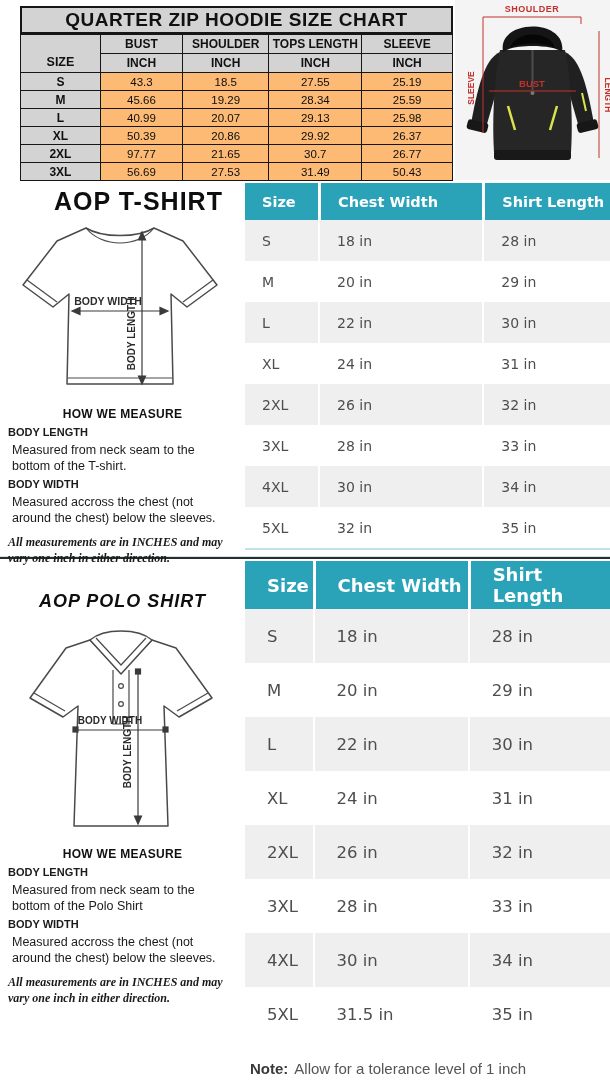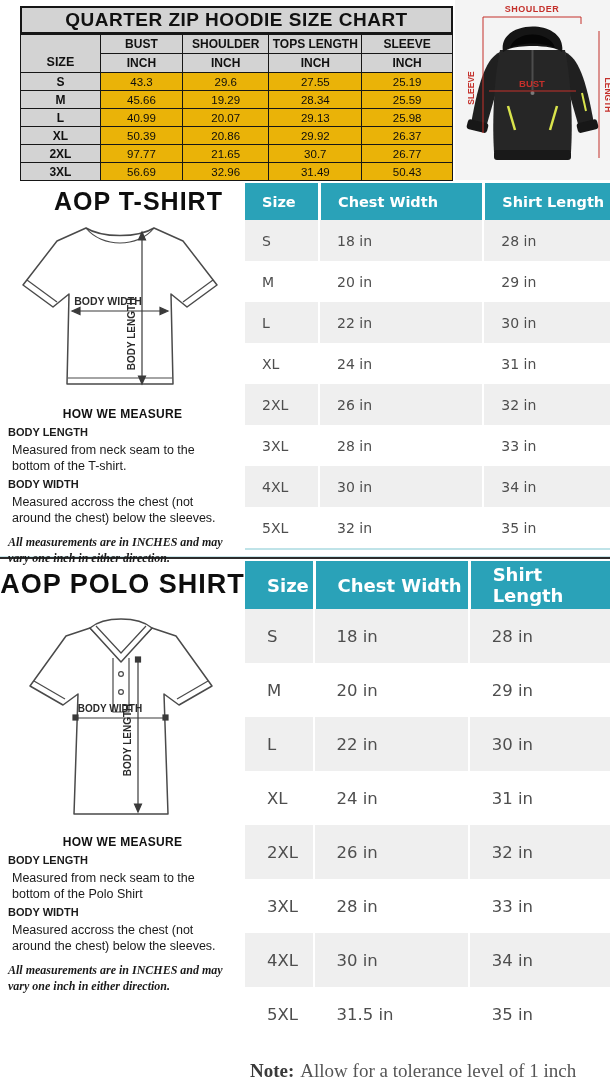--- a/index.html
+++ b/index.html
@@ -9,32 +9,32 @@
   
   .sec-hoodie{display:flex;height:180px;}
   .hoodie-left{width:455px;box-sizing:border-box;padding:6px 2px 0 20px;}
   .hoodie-title{border:2px solid #161616;background:#d3d3d3;height:24px;line-height:24px;
     text-align:center;font-weight:bold;font-size:19px;letter-spacing:.5px;}
   table.hoodie{width:100%;border-collapse:collapse;table-layout:fixed;}
   table.hoodie th,table.hoodie td{border:1px solid #161616;text-align:center;padding:0;}
   table.hoodie thead th{background:#d3d3d3;font-size:12px;height:18px;}
   table.hoodie th.corner{background:#d3d3d3;vertical-align:bottom;padding-bottom:3px;font-size:12.5px;}
   table.hoodie tbody th{background:#d3d3d3;font-size:12px;height:17px;}
-  table.hoodie tbody td{background:#eab308;font-size:11.5px;font-weight:400;color:#0d0d0d;}
+  table.hoodie tbody td{background:#fdba74;font-size:11.5px;font-weight:400;color:#0d0d0d;}
   .hoodie-photo{width:155px;height:180px;}
 
   
   .prod-sec{display:flex;}
   .sec-tshirt{height:376px;border-bottom:1px solid #c9e6ea;}
   .sec-polo{height:487px;}
   .left-col{width:245px;box-sizing:border-box;text-align:center;}
   .right-col{width:365px;box-sizing:border-box;}
   .prod-title{font-weight:bold;color:#0e0e0e;margin:0;letter-spacing:1px;}
   .sec-tshirt .prod-title{font-size:25px;padding-top:7px;padding-left:32px;}
-  .sec-polo .prod-title{font-size:27px;padding-top:10px;}
+  .sec-polo .prod-title{font-size:18px;padding-top:32px;font-style:italic;}
   .hwm-heading{font-weight:bold;font-size:12px;margin:1px 0 5px;letter-spacing:.3px;}
   .measure{text-align:left;padding:0 10px 0 8px;color:#1a1a1a;}
   .m-label{font-weight:bold;font-size:11px;margin:2px 0 0;}
   .m-text{font-size:12.5px;line-height:1.28;margin:4px;}
   .m-note{font-weight:bold;font-style:italic;font-size:12px;line-height:1.3;margin:9px 0 0;font-family:Liberation Serif, serif;}
 
   
   table.sizes{width:100%;border-collapse:separate;border-spacing:0;table-layout:fixed;
     font-family:"DejaVu Sans",sans-serif;}
   table.sizes thead th{background:#2aa2b8;color:#fff;font-weight:bold;text-align:left;padding:0;}
@@ -45,22 +45,22 @@
   table.sizes tbody tr:nth-child(even) td{background:#fff;}
   table.sizes-sm{margin-top:3px;border-bottom:2px solid #bfe3e8;}
   table.sizes-sm thead th{height:37px;font-size:14.5px;padding-left:17px;}
   table.sizes-sm tbody td{height:41px;font-size:14px;padding-left:17px;}
   table.sizes-lg{margin-top:2px;}
   table.sizes-lg thead th{height:48px;font-size:18px;padding-left:22px;}
   table.sizes-lg tbody td{height:54px;font-size:16.5px;padding-left:22px;}
 
   .divider{height:2px;background:#2c2c2c;}
 
-  .footer-note{margin:14px 0 0 250px;font-family:Liberation Serif, serif;
-    font-size:19px;color:#555;}
+  .footer-note{margin:14px 0 0 250px;font-family:Liberation Sans, sans-serif;
+    font-size:15px;color:#555;}
   .fn-label{font-weight:bold;color:#3a3a3a;margin-right:6px;}
 
   svg text{font-family:"Liberation Sans",sans-serif;}
 </style>
 </head>
 <body>
 
 <div class="page">
 
   <div class="sec-hoodie">
@@ -86,21 +86,21 @@
             <th>INCH</th>
             <th>INCH</th>
             <th>INCH</th>
             <th>INCH</th>
           </tr>
         </thead>
         <tbody>
           <tr>
             <th>S</th>
             <td>43.3</td>
-            <td>29.6</td>
+            <td>18.5</td>
             <td>27.55</td>
             <td>25.19</td>
           </tr>
           <tr>
             <th>M</th>
             <td>45.66</td>
             <td>19.29</td>
             <td>28.34</td>
             <td>25.59</td>
           </tr>
@@ -121,21 +121,21 @@
           <tr>
             <th>2XL</th>
             <td>97.77</td>
             <td>21.65</td>
             <td>30.7</td>
             <td>26.77</td>
           </tr>
           <tr>
             <th>3XL</th>
             <td>56.69</td>
-            <td>32.96</td>
+            <td>27.53</td>
             <td>31.49</td>
             <td>50.43</td>
           </tr>
         </tbody>
       </table>
     </div>
 
     <div class="hoodie-photo">
       <svg width="155" height="180" viewBox="0 0 155 180">
         <rect x="0" y="0" width="155" height="180" fill="#f4f4f4"></rect>

